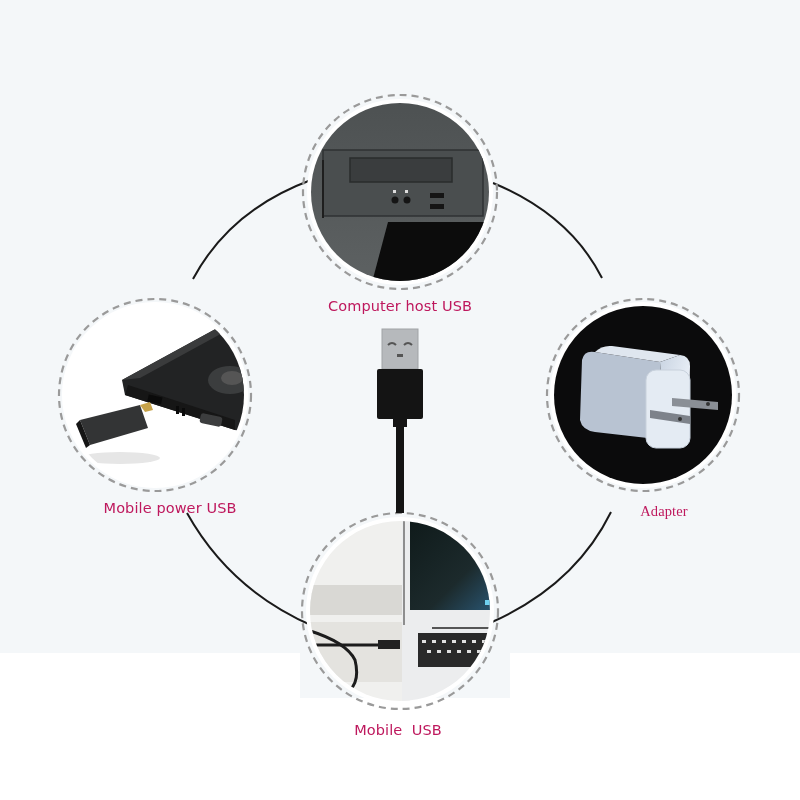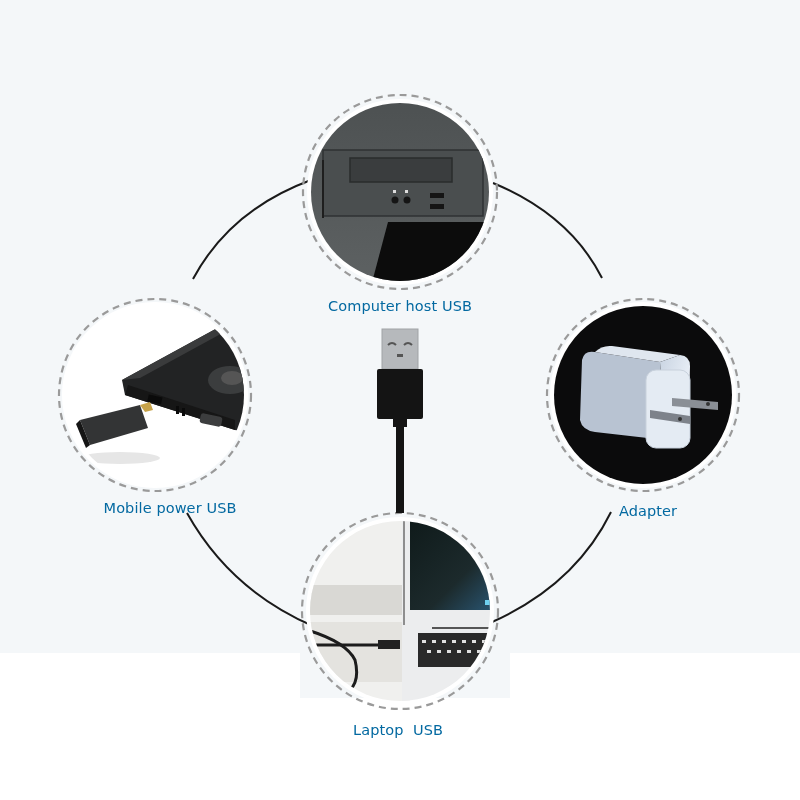--- a/index.html
+++ b/index.html
@@ -11,21 +11,21 @@
     .bg-top {
       position: absolute; left: 0; top: 0; width: 800px; height: 653px;
       background: #f4f7f9;
     }
     .bg-patch {
       position: absolute; left: 300px; top: 653px; width: 210px; height: 45px;
       background: #f4f7f9;
     }
     svg.stage { position: absolute; left: 0; top: 0; }
     .label {
-      position: absolute; color: #0369a1; font-size: 14.5px; white-space: nowrap;
+      position: absolute; color: #be185d; font-size: 14.5px; white-space: nowrap;
       transform: translateX(-50%); letter-spacing: 0.1px;
     }
   </style>
 </head>
 <body>
 
 <div class="bg-top"></div>
 <div class="bg-patch"></div>
 
 <svg class="stage" width="800" height="800" viewBox="0 0 800 800">
@@ -164,14 +164,14 @@
     <path d="M 404 345 q 4 -4 8 0" stroke="#555" stroke-width="2" fill="none"></path>
     <rect x="397" y="354" width="6" height="3" fill="#555"></rect>
     <rect x="377" y="369" width="46" height="50" rx="2" fill="#141414"></rect>
     <rect x="393" y="419" width="14" height="8" fill="#141414"></rect>
     <rect x="396" y="427" width="8" height="86" fill="#141414"></rect>
   </g>
 </svg>
 
 <div class="label" style="left:400px; top:298px;">Computer host USB</div>
 <div class="label" style="left:170px; top:500px;">Mobile power USB</div>
-<div class="label" style="left:648px; top:503px;">Adapter</div>
-<div class="label" style="left:398px; top:722px; white-space:pre;">Laptop  USB</div>
+<div class="label" style="left:664px; top:503px;font-family:Liberation Serif, serif;">Adapter</div>
+<div class="label" style="left:398px; top:722px; white-space:pre;">Mobile  USB</div>
 
 </body></html>

